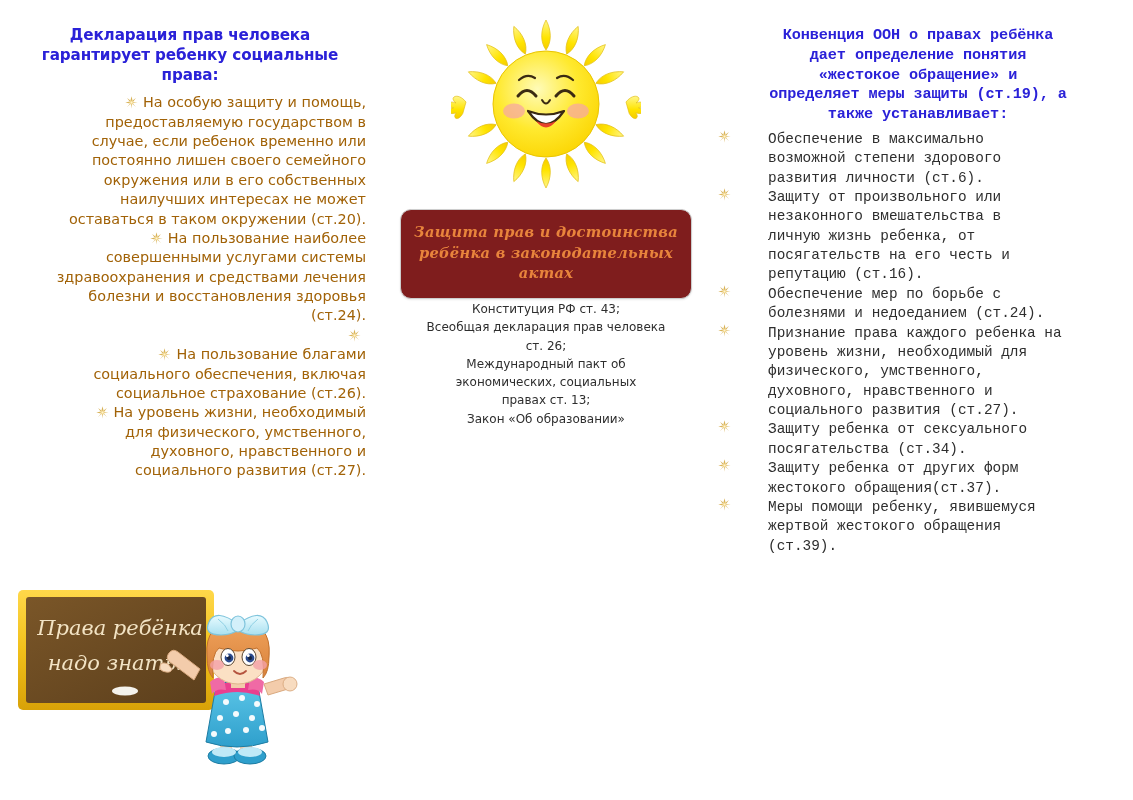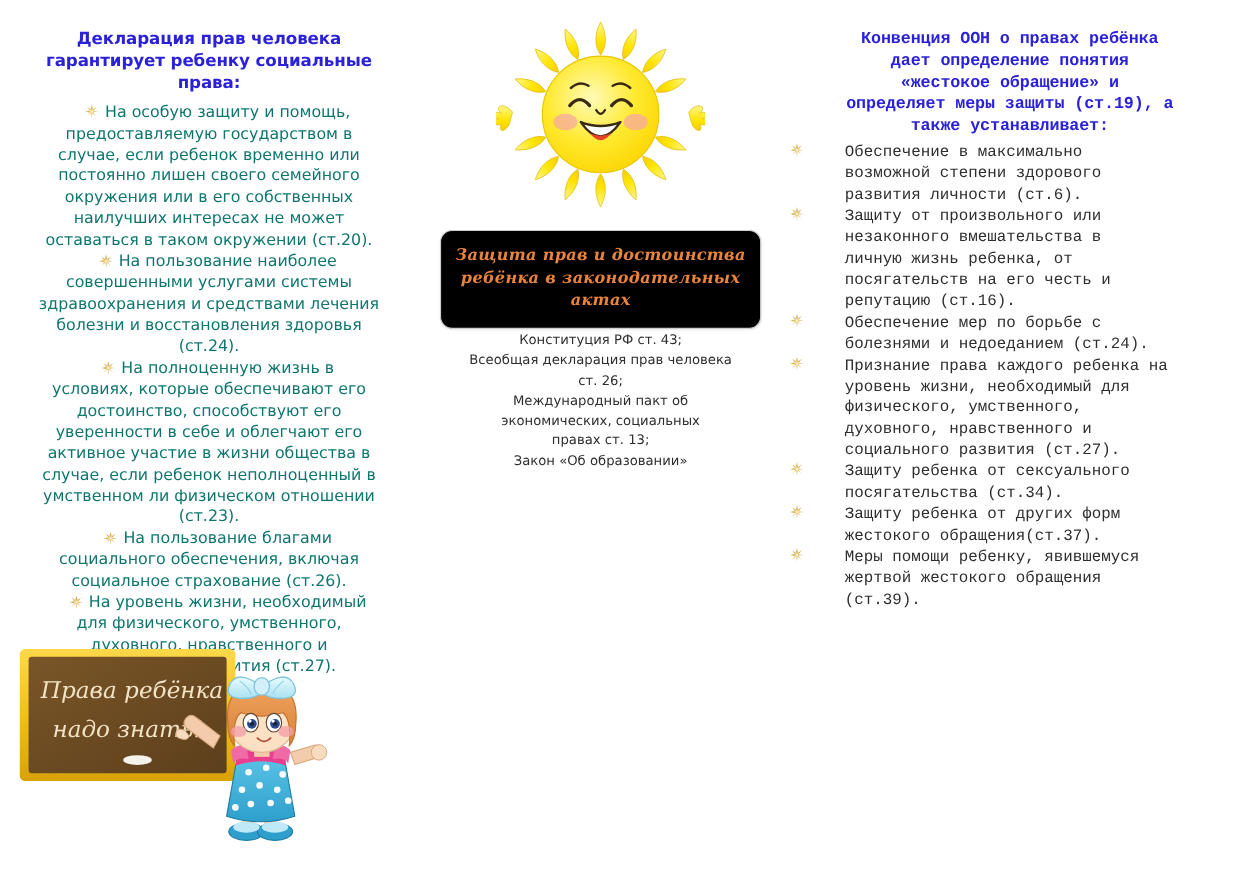--- a/index.html
+++ b/index.html
@@ -40,22 +40,22 @@
     line-height: 1.30;
     text-align: center;
     letter-spacing: -0.1px;
     white-space: pre-line;
   }
 
   
   .para {
     font-size: 14.4px;
     line-height: 1.345;
-    color: #0f766e;
-    text-align: center;
+    color: #a16207;
+    text-align: right;
     margin: 0;
     white-space: pre-line;
   }
   .para .lead { display: inline-block; width: 16px; }
 
   
   .bullet {
     display: inline-block;
     width: 13px;
     height: 13px;
@@ -73,21 +73,21 @@
   .sun-wrap {
     margin-top: 14px;
     display: flex;
     justify-content: center;
   }
   .law-box {
     margin: 10px 22px 0 22px;
     border: 1px solid #cdcdcd;
     border-radius: 11px;
     padding: 12px 10px 14px 10px;
-    background: #000000;
+    background: #7f1d1d;
     box-shadow: 0 1px 2px rgba(0,0,0,0.09);
   }
   .law-box-text {
     font-family: "DejaVu Serif", "Liberation Serif", serif;
     font-style: italic;
     font-weight: bold;
     color: #e8843c;
     font-size: 14.6px;
     line-height: 1.42;
     text-align: center;
@@ -178,28 +178,21 @@
 (ст.24).</span></p>
       <p class="para left-item"><span class="lead"></span><span class="bullet"><svg viewBox="0 0 26 26" width="13" height="13">
               <g fill="#d8b35a">
                 <path d="M13 0.5l1.7 7.2L13 25.5l-1.7-17.8z"></path>
                 <path d="M0.5 13l7.2-1.7L25.5 13l-17.8 1.7z"></path>
                 <path d="M4.2 4.2l6 4.3 11.6 13.3-13.3-11.6z"></path>
                 <path d="M21.8 4.2l-4.3 6L4.2 21.8l11.6-13.3z"></path>
               </g>
               <circle cx="13" cy="13" r="4.2" fill="#f0d48a"></circle>
               <circle cx="13" cy="13" r="2" fill="#fff4d0"></circle>
-            </svg></span><span>На полноценную жизнь в
-условиях, которые обеспечивают его
-достоинство, способствуют его
-уверенности в себе и облегчают его
-активное участие в жизни общества в
-случае, если ребенок неполноценный в
-умственном ли физическом отношении
-(ст.23).</span></p>
+            </svg></span></p>
       <p class="para left-item"><span class="lead"></span><span class="bullet"><svg viewBox="0 0 26 26" width="13" height="13">
               <g fill="#d8b35a">
                 <path d="M13 0.5l1.7 7.2L13 25.5l-1.7-17.8z"></path>
                 <path d="M0.5 13l7.2-1.7L25.5 13l-17.8 1.7z"></path>
                 <path d="M4.2 4.2l6 4.3 11.6 13.3-13.3-11.6z"></path>
                 <path d="M21.8 4.2l-4.3 6L4.2 21.8l11.6-13.3z"></path>
               </g>
               <circle cx="13" cy="13" r="4.2" fill="#f0d48a"></circle>
               <circle cx="13" cy="13" r="2" fill="#fff4d0"></circle>
             </svg></span><span>На пользование благами

